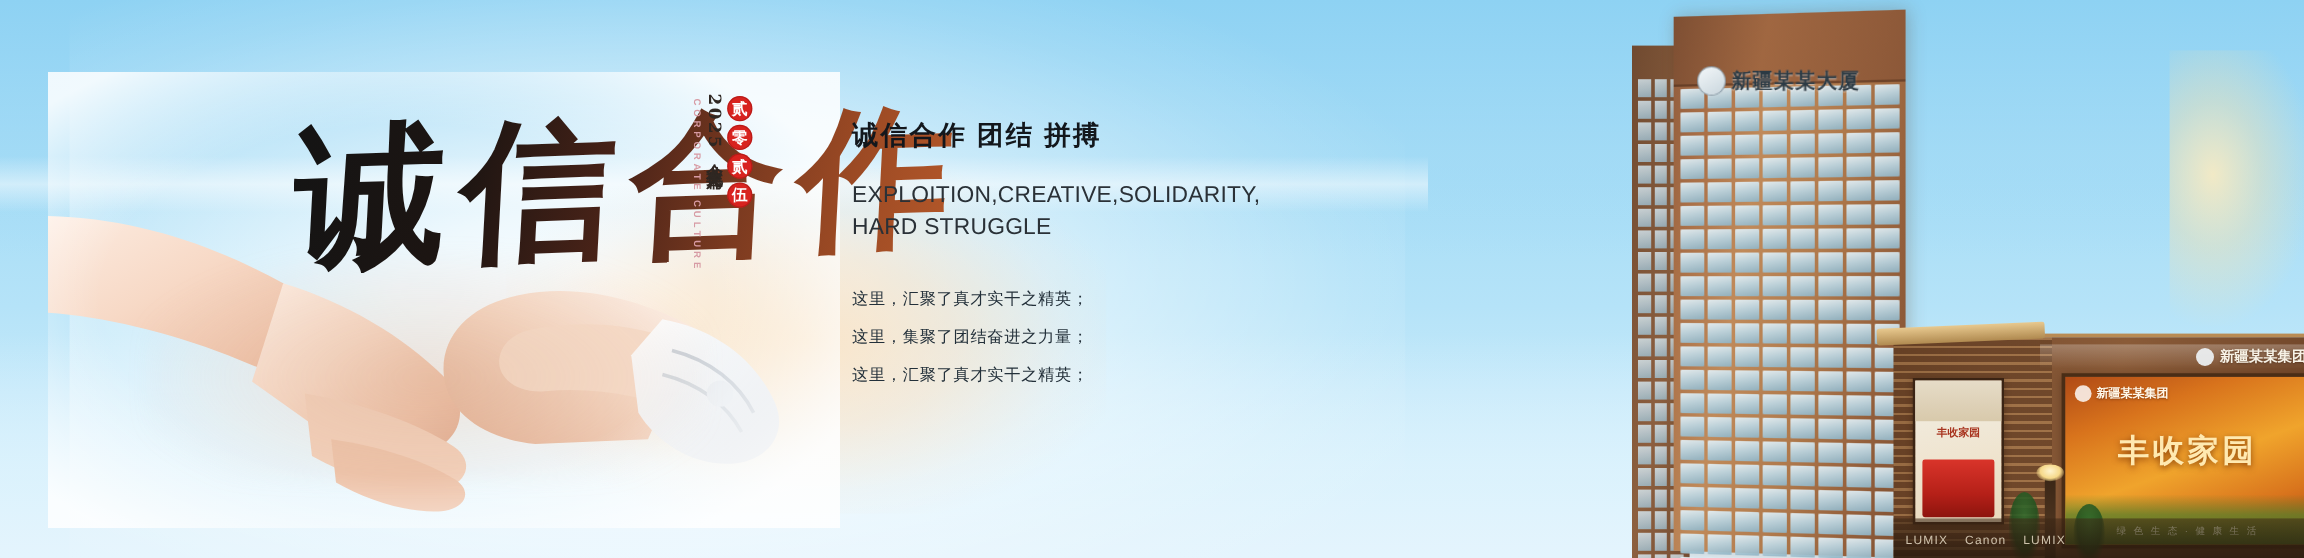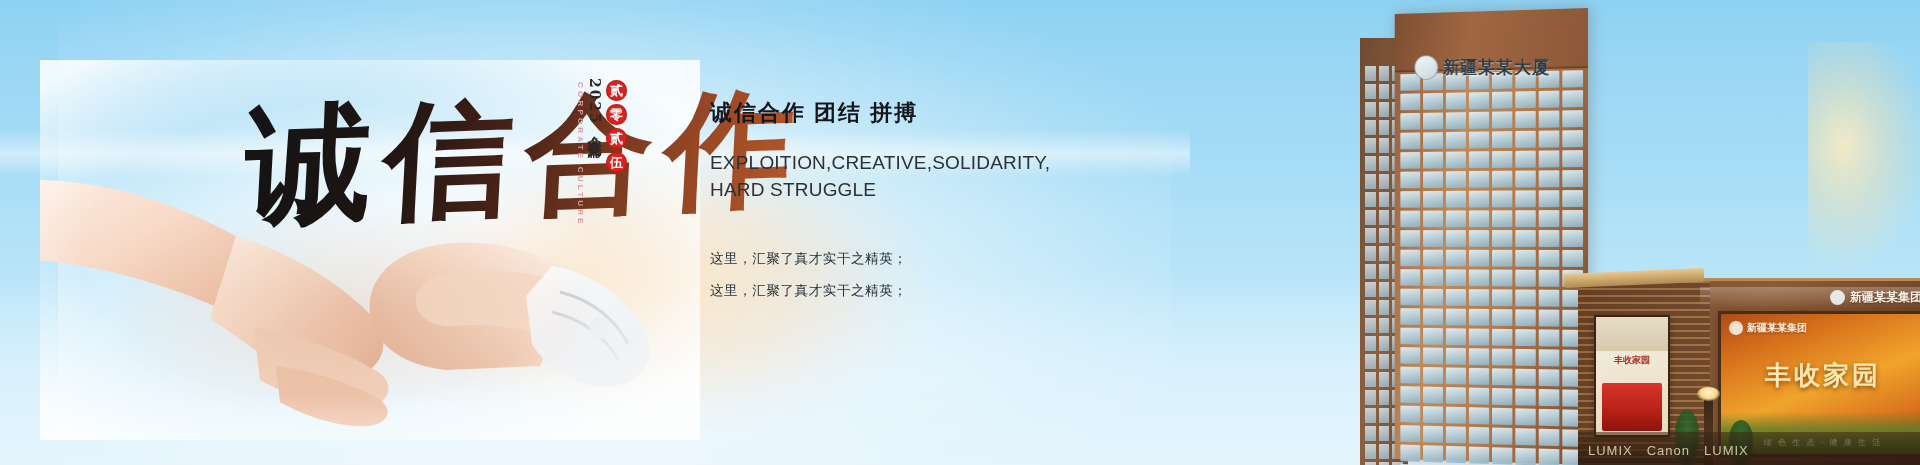--- a/index.html
+++ b/index.html
@@ -115,21 +115,21 @@
     line-height: 1.2;
   }
   .subhead {
     margin-top: 24px;
     font-size: 19px;
     color: #2a3137;
     letter-spacing: 0.2px;
     line-height: 1.38;
     max-width: 215px;
   }
-  .body-lines { margin-top: 40px; }
+  .body-lines { margin-top: 30px; }
   .body-line {
     font-size: 13.5px;
     color: #23303a;
     letter-spacing: 0.6px;
     line-height: 2.38;
   }
 
   
   .building { position: absolute; right: 0; top: 0; width: 560px; height: 465px; }
 
@@ -279,21 +279,21 @@
     background: radial-gradient(ellipse at 50% 35%, #2f6a2c 0%, #23521f 55%, rgba(25,70,22,0) 80%);
     border-radius: 50% 50% 40% 40%;
     opacity: .88;
   }
   .shop-row {
     position: absolute; left: 0; right: 0; bottom: 0; height: 36px;
     background: linear-gradient(180deg, rgba(60,38,20,0.55), rgba(35,22,12,0.85));
     display: flex; align-items: center; gap: 14px; padding-left: 10px;
   }
   .shop-row span {
-    font-size: 13px; color: #ded2bc; letter-spacing: 1px; opacity: .9;
+    font-size: 10px; color: #ded2bc; letter-spacing: 1px; opacity: .9;
   }
 </style>
 </head>
 <body>
 
 <div class="banner">
 
   <div class="sky-top-wash"></div>
   <div class="sky-bottom-wash"></div>
   <div class="haze-band"></div>
@@ -355,20 +355,21 @@
     </div>
     <div class="vert-cn">2025企业文化篇</div>
     <div class="vert-en">CORPORATE CULTURE</div>
   </div>
 
   <div class="copy-block">
     <div class="headline">诚信合作 团结 拼搏</div>
     <div class="subhead">EXPLOITION,CREATIVE,SOLIDARITY, HARD STRUGGLE</div>
     <div class="body-lines">
       <div class="body-line">这里，汇聚了真才实干之精英；</div>
+      <div class="body-line">这里，集聚了团结奋进之力量；</div>
       <div class="body-line">这里，汇聚了真才实干之精英；</div>
     </div>
   </div>
 
   <div class="building">
 
     <div class="tower-rear">
       <div class="tower-rear-win" id="rearWin">
           <i></i>
           <i></i>

